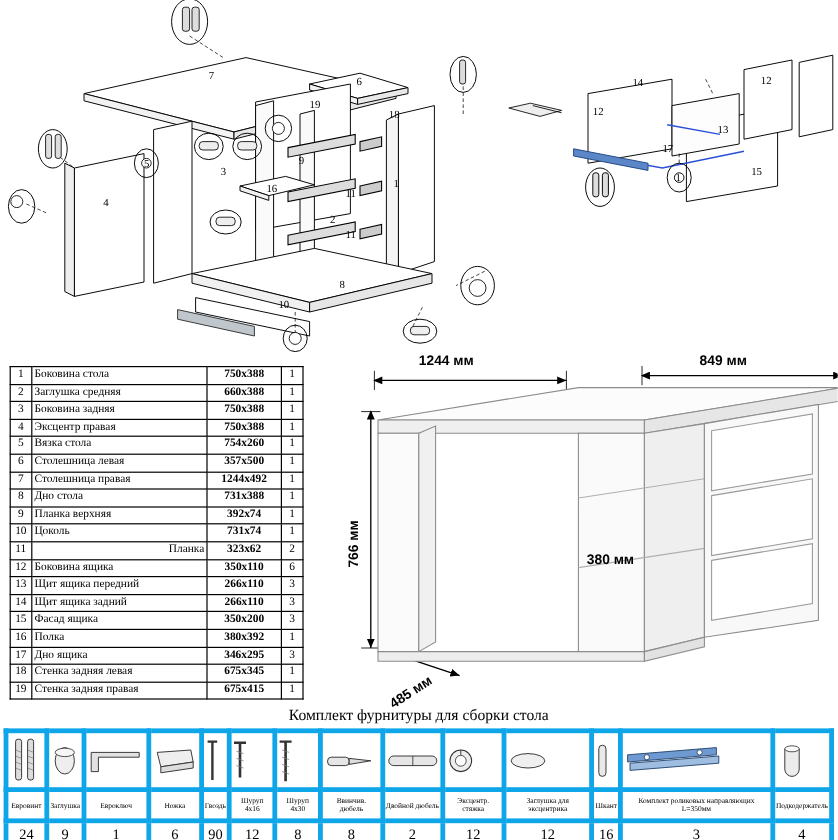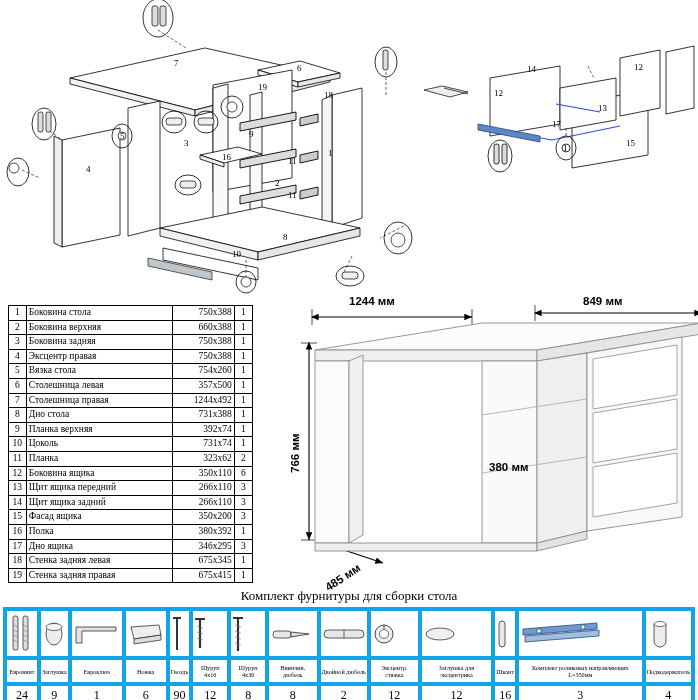--- a/index.html
+++ b/index.html
@@ -22,23 +22,23 @@
   #parts-table{
     position:absolute;left:8px;top:305px;width:245px;
     border-collapse:collapse;font-size:9.5px;
   }
   #parts-table td{
     border:1px solid #000;padding:0 2px;height:13.6px;line-height:13.6px;
     white-space:nowrap;overflow:hidden;
   }
   #parts-table td.c-no{width:13px;text-align:center;}
   #parts-table td.c-name{width:146px;text-align:left;}
-  #parts-table td.c-size{width:58px;text-align:right;}
+  #parts-table td.c-size{width:58px;text-align:center;font-weight:bold;}
   #parts-table td.c-qty{width:14px;text-align:center;}
-  #parts-table tr td.c-name.ctr{text-align:left;}
+  #parts-table tr td.c-name.ctr{text-align:right;}
 
   
   #dim-block{position:absolute;left:255px;top:295px;width:440px;height:290px;margin-left:32px;}
   .dim-txt{position:absolute;font-weight:bold;font-size:11.5px;font-family:"Liberation Sans",sans-serif;}
   .dim-txt.vert{transform:rotate(-90deg);transform-origin:left top;}
   .dim-txt.diag{transform:rotate(-33deg);transform-origin:left top;}
 
   
   #hw-title{
     position:absolute;left:0;top:588px;width:698px;text-align:center;
@@ -202,21 +202,21 @@
   <table id="parts-table">
     <tbody>
       <tr>
           <td class="c-no">1</td>
           <td class="c-name">Боковина стола</td>
           <td class="c-size">750x388</td>
           <td class="c-qty">1</td>
         </tr>
       <tr>
           <td class="c-no">2</td>
-          <td class="c-name">Боковина верхняя</td>
+          <td class="c-name">Заглушка средняя</td>
           <td class="c-size">660x388</td>
           <td class="c-qty">1</td>
         </tr>
       <tr>
           <td class="c-no">3</td>
           <td class="c-name">Боковина задняя</td>
           <td class="c-size">750x388</td>
           <td class="c-qty">1</td>
         </tr>
       <tr>

